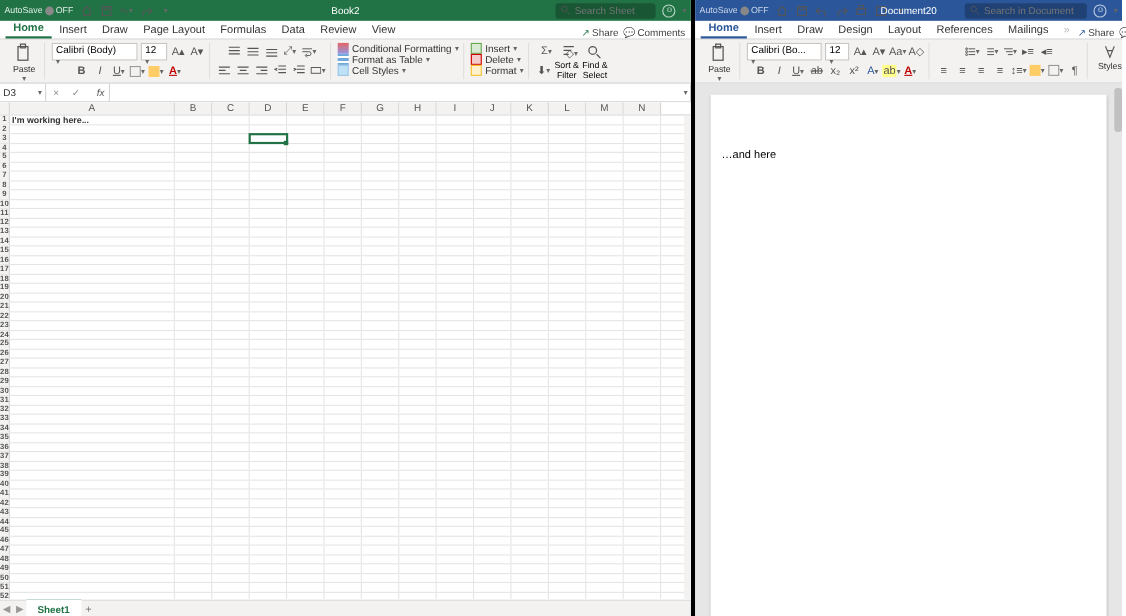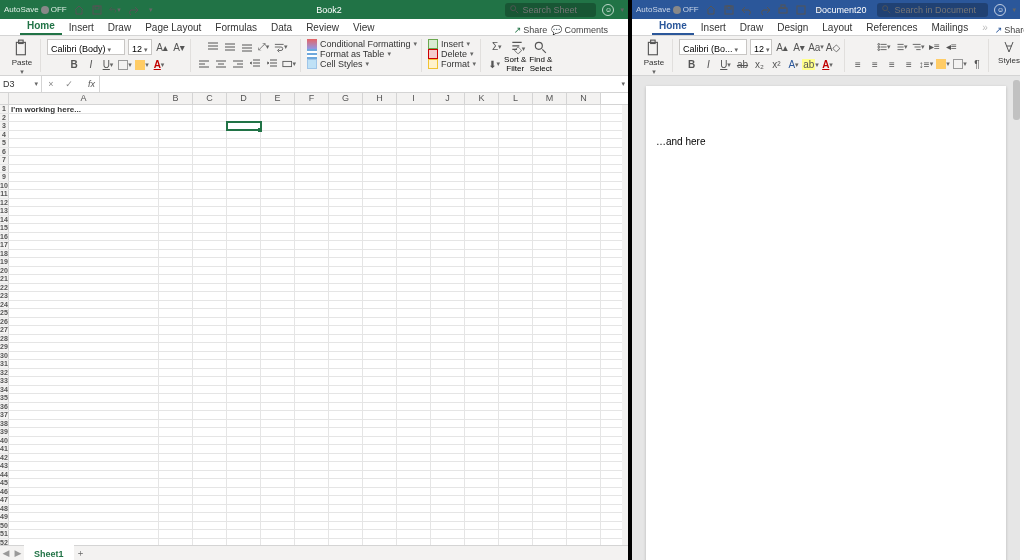--- a/index.html
+++ b/index.html
@@ -9,46 +9,46 @@
 .word  { width:388px; }
 
 
 .titlebar { height:19px; display:flex; align-items:center; font-size:9px; color:#fff; padding:0 4px; gap:6px; }
 .titlebar.green { background:#217346; }
 .titlebar.blue  { background:#2b579a; }
 .autosave { color:#dfeee5; font-size:8px; display:flex; align-items:center; gap:2px; }
 .autosave.bl { color:#cbd6e8; }
 .toggle { width:8px; height:8px; border-radius:50%; background:#888; display:inline-block; }
 .tb-icon { width:12px; height:12px; display:inline-flex; align-items:center; justify-content:center; cursor:pointer; font-size:10px;}
-.doc-title { position:absolute; left:50%; transform:translateX(-50%); font-weight:500;margin-left:15px; }
+.doc-title { position:absolute; left:50%; transform:translateX(-50%); font-weight:500; }
 .search { background:rgba(0,0,0,0.25); border-radius:3px; height:14px; display:flex; align-items:center; padding:0 4px; gap:3px; font-size:9px; color:#cfd; }
 .search.bl { color:#cbd6e8; }
 .search input { background:transparent; border:none; outline:none; color:inherit; font-size:9px; width:70px;}
 .word .search input { width:90px; }
 .smile { width:12px; height:12px; border:1px solid rgba(255,255,255,0.7); border-radius:50%; display:flex; align-items:center; justify-content:center; font-size:7px;}
 
 
-.tabbar { height:17px; background:#fff; display:flex; align-items:flex-end; padding:0 20px; font-size:10px; color:#333; border-bottom:1px solid #d4d4d4; position:relative;}
+.tabbar { height:17px; background:#fff; display:flex; align-items:flex-end; padding:0 5px; font-size:10px; color:#333; border-bottom:1px solid #d4d4d4; position:relative;}
 .tab { padding:2px 7px 2px; cursor:pointer; }
 .tab.active { color:#217346; border-bottom:2px solid #217346; font-weight:600; }
 .word .tab.active { color:#2b579a; border-bottom-color:#2b579a; }
 .tab-right { margin-left:auto; display:flex; align-items:center; gap:4px; }
 .tiny-link { font-size:9px; color:#444; display:flex; align-items:center; gap:2px; cursor:pointer;}
 .tiny-link .g{ color:#217346;} .word .tiny-link .g{ color:#2b579a;}
 
 
 .ribbon { background:#f3f2f1; border-bottom:1px solid #d4d4d4; display:flex; padding:3px 4px; gap:2px; height:40px; }
 .group { display:flex; flex-direction:column; align-items:center; justify-content:flex-start; padding:0 4px; border-right:1px solid #e1dfdd; }
 .group:last-child { border-right:none; }
 .grow { display:flex; gap:3px; align-items:center; height:16px; }
 .grow2 { display:flex; gap:3px; align-items:center; height:16px; margin-top:2px;}
 .btn-big { display:flex; flex-direction:column; align-items:center; justify-content:center; width:28px; gap:1px; cursor:pointer; font-size:8px; color:#333;}
 .ico { display:inline-flex; align-items:center; justify-content:center; font-size:10px; width:14px; height:14px; color:#555; cursor:pointer;}
 .ico svg { width:12px; height:12px; }
-.sel { height:16px; border:1px solid #c8c6c4; background:#fff; font-size:9px; display:flex; align-items:flex-end; padding:0 3px; gap:2px; cursor:pointer;}
+.sel { height:16px; border:1px solid #c8c6c4; background:#fff; font-size:9px; display:flex; align-items:flex-start; padding:0 3px; gap:2px; cursor:pointer;flex-direction:column;}
 .dd { font-size:7px; color:#666; }
 .rlabel { font-size:9px; color:#333; cursor:pointer; display:flex; align-items:center; gap:3px;}
 .rlabel .sq { width:10px; height:10px; display:inline-block; }
 
 
 .fbar { height:17px; border-bottom:1px solid #d4d4d4; display:flex; align-items:center; font-size:9px; color:#333;}
 .namebox { width:42px; border-right:1px solid #d4d4d4; padding:0 3px; display:flex; align-items:center; justify-content:space-between; height:100%;}
 .fx-btn { width:18px; text-align:center; color:#888; cursor:pointer;}
 .fxlab { font-style:italic; color:#555; margin-left:10px;}
 

